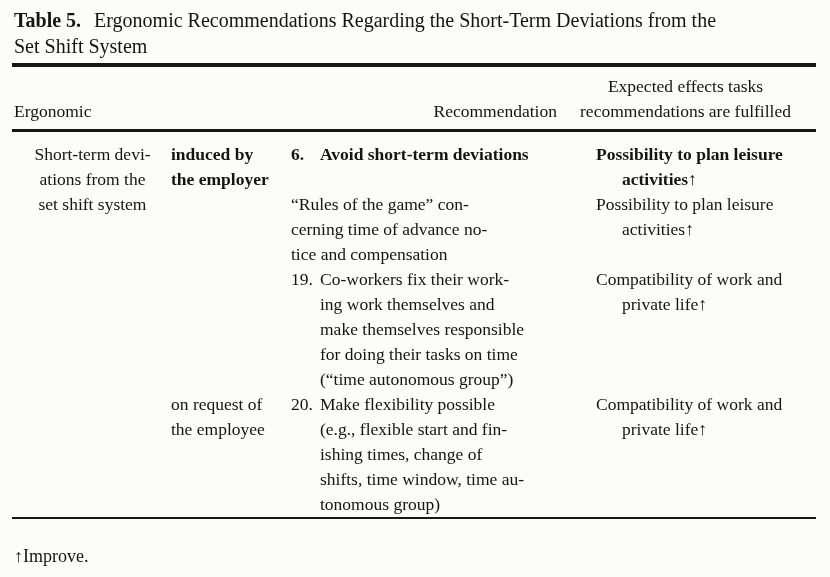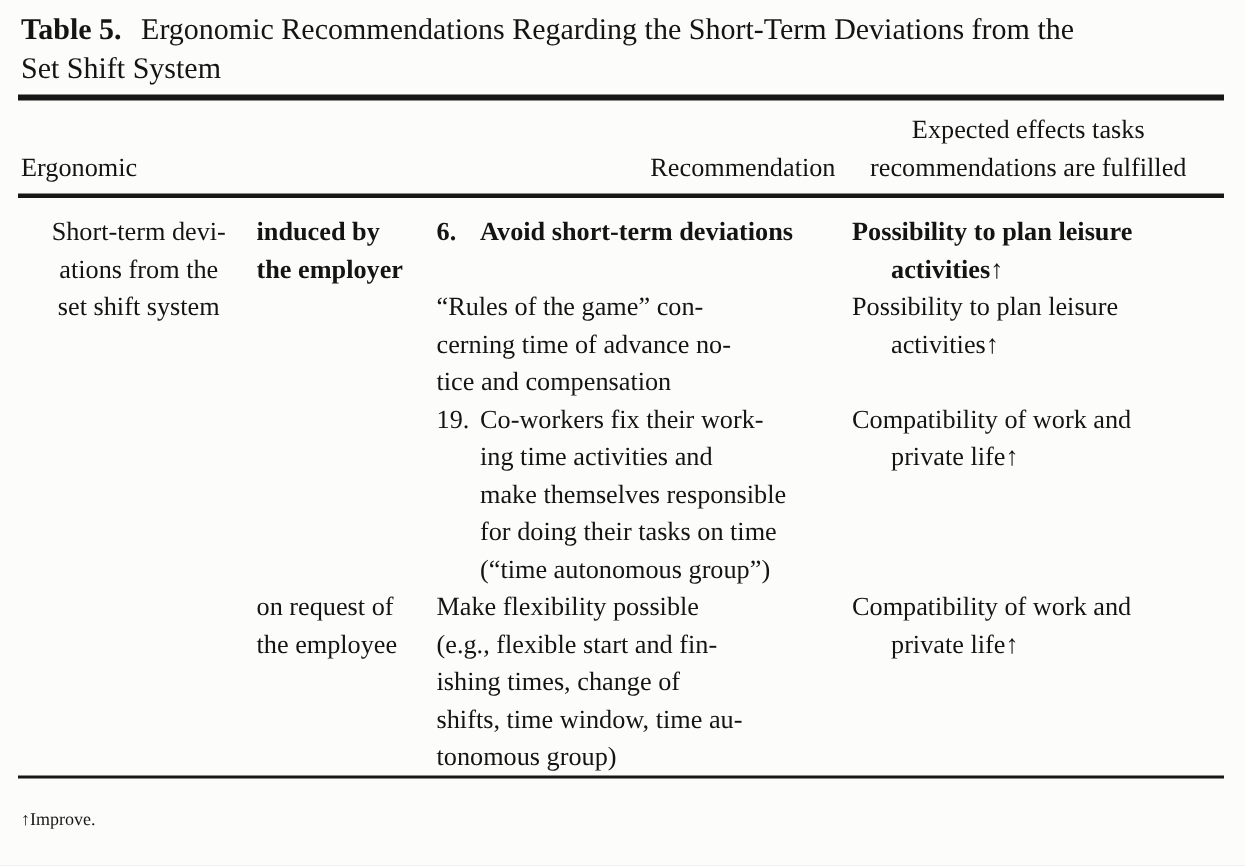--- a/index.html
+++ b/index.html
@@ -55,25 +55,26 @@
   .c4{grid-column:4;}
   .r1{grid-row:1;font-weight:bold;} .r2{grid-row:2;} .r3{grid-row:3;} .r4{grid-row:4;}
   .crit{grid-row:1 / span 4;}
   .rec{display:flex;white-space:normal;}
   .rec .num{width:29px;flex:none;}
   .rec .txt{white-space:pre-line;}
   .eff{padding-left:11px;white-space:normal;}
   .eff .effin{
     padding-left:26px;text-indent:-26px;
     white-space:pre-line;
+    margin-left:28px;
   }
   
   .footnote{
-    font-size:12px;line-height:25px;
-    margin-top:15px;
+    font-size:18px;line-height:25px;
+    margin-top:25px;
   }
 </style>
 </head>
 <body>
 
 <div class="page">
   <div class="inner">
 
     <p class="title"><span class="tlabel">Table 5.</span><span class="ttext">Ergonomic Recommendations Regarding the Short-Term Deviations from the
 Set Shift System</span></p>
@@ -112,33 +113,34 @@
 tice and compensation</span>
       </div>
       <div class="cell c4 r2 eff">
         <div class="effin">Possibility to plan leisure
 activities↑</div>
       </div>
 
       <div class="cell c3 r3 rec">
         <span class="num">19.</span>
           <span class="txt">Co-workers fix their work-
-ing time activities and
+ing work themselves and
 make themselves responsible
 for doing their tasks on time
 (“time autonomous group”)</span>
       </div>
       <div class="cell c4 r3 eff">
         <div class="effin">Compatibility of work and
 private life↑</div>
       </div>
 
       <div class="cell c2 r4">on request of
 the employee</div>
       <div class="cell c3 r4 rec">
+        <span class="num">20.</span>
           <span class="txt">Make flexibility possible
 (e.g., flexible start and fin-
 ishing times, change of
 shifts, time window, time au-
 tonomous group)</span>
       </div>
       <div class="cell c4 r4 eff">
         <div class="effin">Compatibility of work and
 private life↑</div>
       </div>

